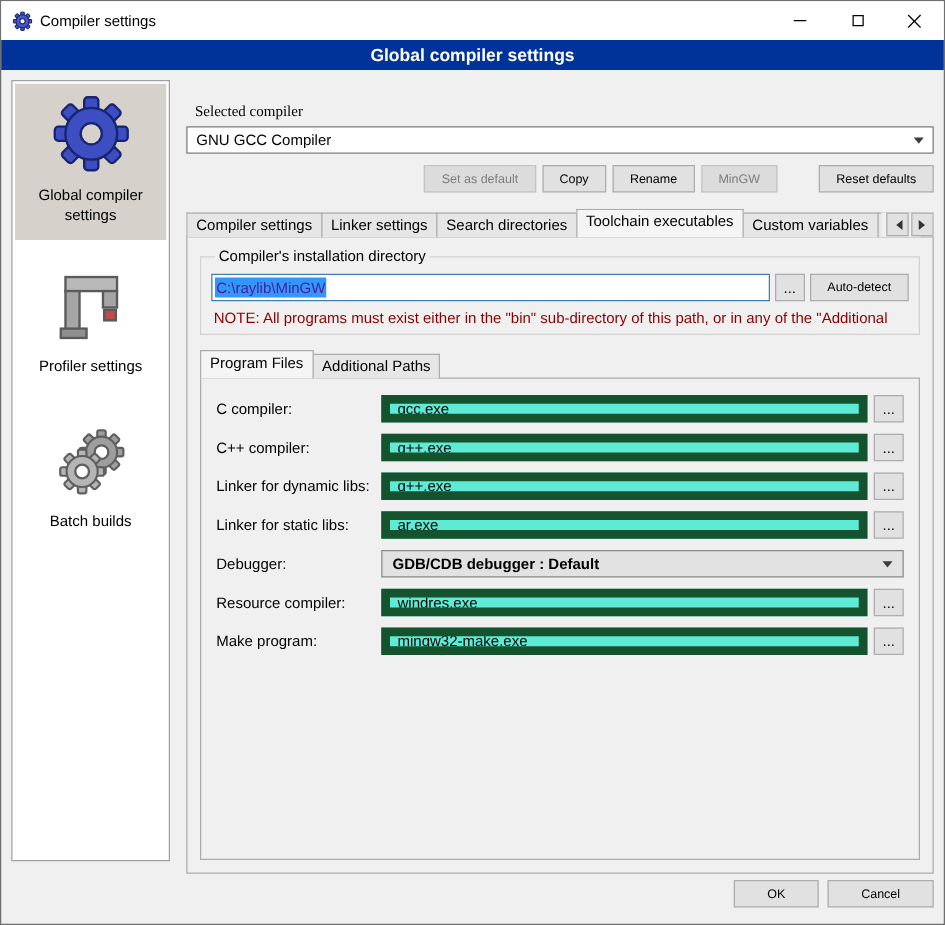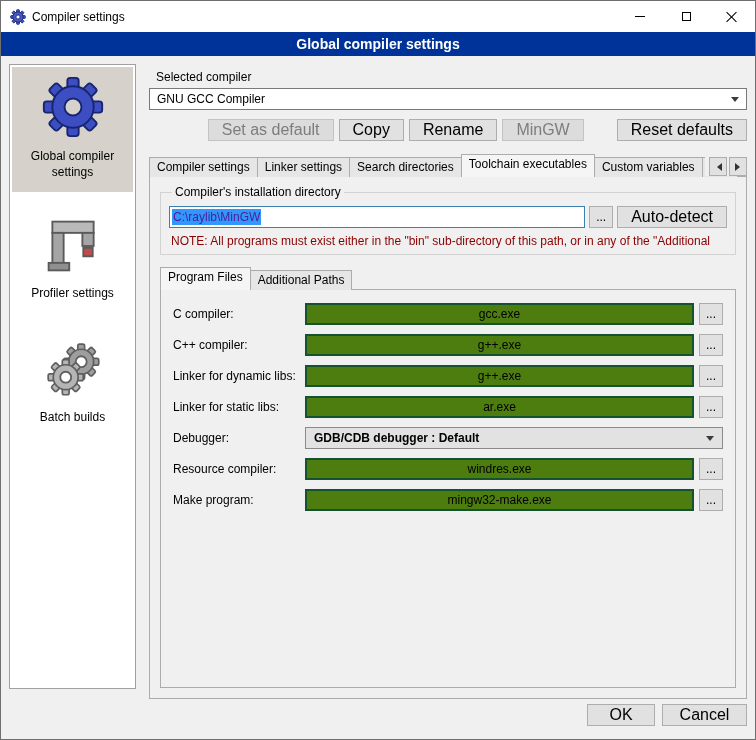--- a/index.html
+++ b/index.html
@@ -33,31 +33,31 @@
   .sidebar { width:127px; background:#fff; border:1px solid #a0a0a0; padding:2px;
              display:flex; flex-direction:column; gap:16px; overflow:hidden; flex:none;
              margin-bottom:10px; }
   .side-item { display:flex; flex-direction:column; align-items:center; text-align:center;
                padding:8px 3px 12px; gap:10px; cursor:default; }
   .side-item.selected { background:#d6d2cb; }
   .side-label { line-height:1.3; }
 
   .main { flex:1; display:flex; flex-direction:column; min-width:0; padding-top:2px; }
 
-  .sec-label { margin:4px 0 4px 7px; }
+  .sec-label { margin:16px 0 4px 7px;font-family:Liberation Serif, serif; }
 
   .combo { height:22px; border:1px solid #7a7a7a; background:#fff; display:flex;
            align-items:center; padding:0 7px; gap:6px; cursor:default; }
   .combo .val { flex:1; overflow:hidden; white-space:nowrap; }
   .chev { width:0; height:0; border:4px solid transparent; border-top:5px solid #3c3c3c;
           margin-top:5px; flex:none; }
 
   .btnrow { display:flex; margin-top:9px; gap:5px; }
   .btn { height:22px; background:#e1e1e1; border:1px solid #adadad; font-family:inherit;
-         font-size:16px; padding:0 13px; cursor:default; }
+         font-size:10px; padding:0 13px; cursor:default; }
   .btn:disabled { color:#7d7d7d; background:#dcdcdc; border-color:#c3c3c3; }
   .btn-setdefault { margin-left:auto; }
   .btn-reset { margin-left:28px; }
 
   
   .tabbar { display:flex; margin-top:13px; position:relative; overflow:hidden;
             align-items:flex-end; height:23px; flex:none; }
   .tab { height:20px; line-height:18px; padding:0 7px; border:1px solid #acacac;
          border-bottom:none; background:#e6e6e6; white-space:nowrap; margin-right:-1px;
          cursor:default; flex:none; }
@@ -82,22 +82,22 @@
             font-family:inherit; font-size:12px; padding:0; cursor:default; flex:none; }
   .btn-autodetect { flex:none; }
   .note { color:#8b0000; margin:6px 2px 2px; white-space:nowrap; overflow:hidden; }
 
   .subtabbar { margin-top:4px; }
   .subpage { border:1px solid #acacac; margin-top:-1px; flex:1; background:#f0f0f0;
              padding:13px 12px 10px; overflow:hidden; }
 
   .frow { display:flex; align-items:center; margin-bottom:9px; }
   .frow label { width:132px; flex:none; }
-  .tinput { flex:1; height:22px; border:2px solid #14532d; background:#4d7c0f; padding:0 6px;
-            font-family:inherit; font-size:12px; min-width:0;text-align:center; }
+  .tinput { flex:1; height:22px; border:7px solid #14532d; background:#5eead4; padding:0 6px;
+            font-family:inherit; font-size:12px; min-width:0; }
   .frow .browse { margin-left:5px; }
   .dcombo { flex:1; height:22px; border:1px solid #8a8a8a; background:#e2e2e2;
             display:flex; align-items:center; padding:0 8px; gap:6px; cursor:default; }
   .dcombo .val { flex:1; overflow:hidden; white-space:nowrap;font-weight:bold; }
 
   
   .footer { height:38px; flex:none; display:flex; justify-content:flex-end; align-items:center;
             gap:7px; padding:0 8px 10px; }
   .btn-ok { min-width:68px;margin-left:32px; }
   .btn-cancel { min-width:85px; }

